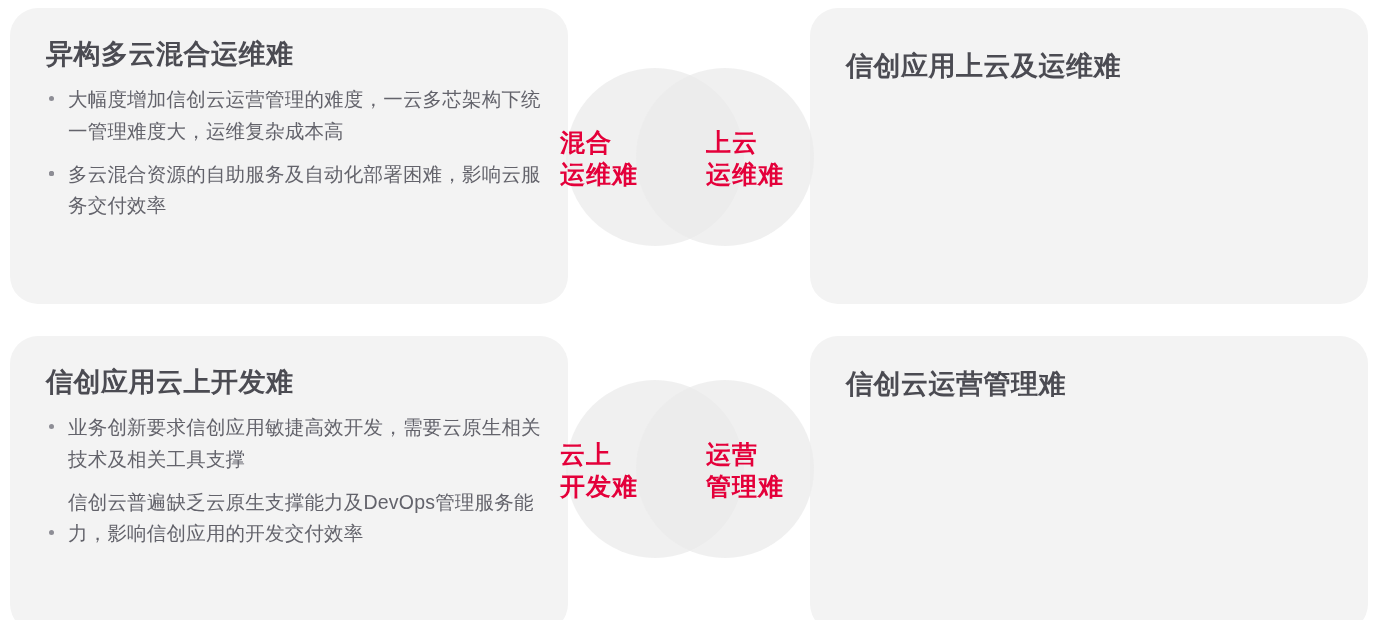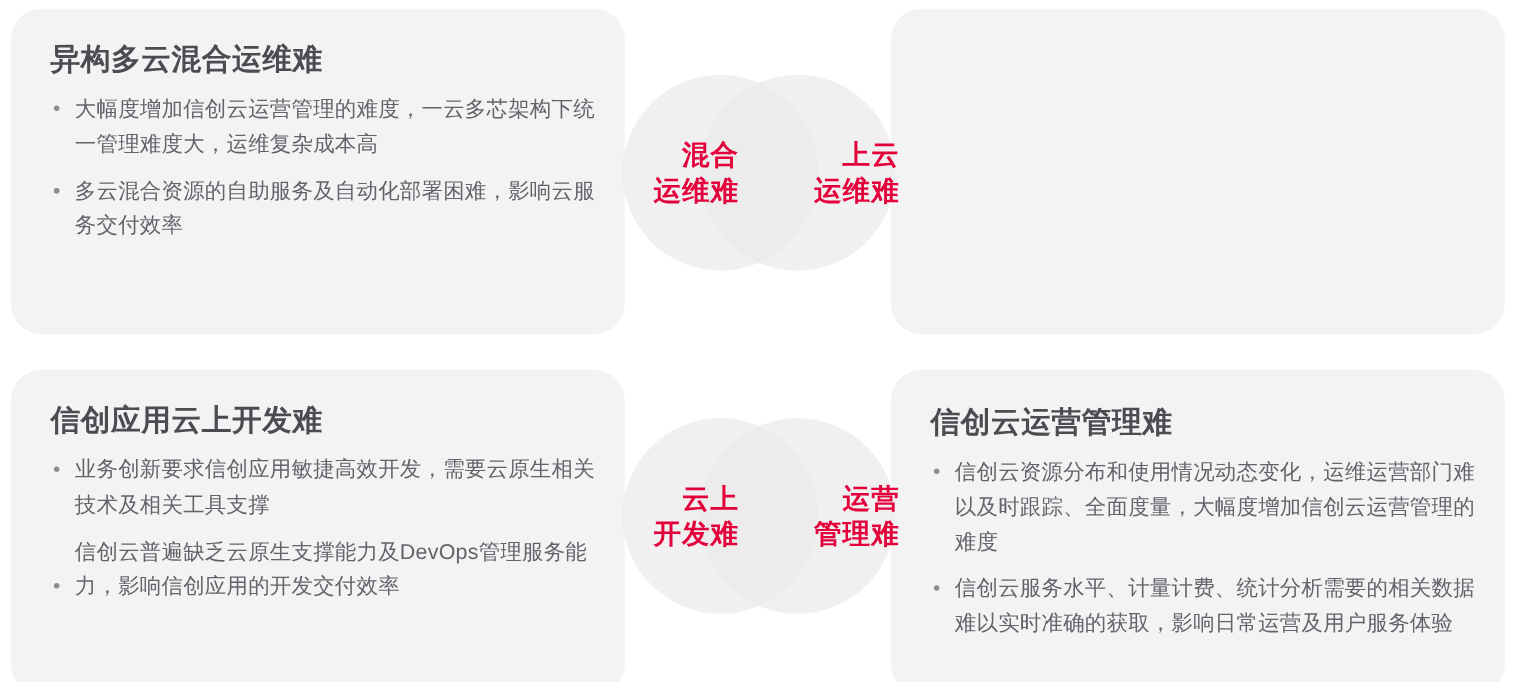--- a/index.html
+++ b/index.html
@@ -100,21 +100,21 @@
     background: rgba(234, 234, 234, 0.72);
   }
   .venn .circle.c-left  { left: 8px; }
   .venn .circle.c-right { left: 78px; }
 
   .venn .circle-label {
     position: absolute;
     top: 50%;
     transform: translateY(-50%);
     width: 112px;
-    text-align: right;
+    text-align: left;
     color: #e4003a;
     font-size: 25px;
     font-weight: bold;
     line-height: 1.26;
     letter-spacing: 1px;
   }
   .venn .circle-label.l-left  { left: 2px; }
   .venn .circle-label.l-right { left: 148px; }
   .venn .circle-label span { display: block; }
 </style>
@@ -137,20 +137,21 @@
         <li class="bullet">
           <span class="dot"></span>
           <span>多云混合资源的自助服务及自动化部署困难，影响云服务交付效率</span>
         </li>
       </ul>
     </div>
   </div>
 
   <div class="card right row1">
     <div class="card-inner">
+      <h2 class="card-title">信创应用上云及运维难</h2>
       <ul class="bullets">
       </ul>
     </div>
   </div>
 
   <div class="card left row2">
     <div class="card-inner">
       <h2 class="card-title">信创应用云上开发难</h2>
       <ul class="bullets">
         <li class="bullet">
@@ -161,30 +162,20 @@
           <span class="dot"></span>
           <span>信创云普遍缺乏云原生支撑能力及DevOps管理服务能力，影响信创应用的开发交付效率</span>
         </li>
       </ul>
     </div>
   </div>
 
   <div class="card right row2">
     <div class="card-inner">
       <h2 class="card-title">信创云运营管理难</h2>
-      <ul class="bullets">
-        <li class="bullet">
-          <span class="dot"></span>
-          <span>信创云资源分布和使用情况动态变化，运维运营部门难以及时跟踪、全面度量，大幅度增加信创云运营管理的难度</span>
-        </li>
-        <li class="bullet">
-          <span class="dot"></span>
-          <span>信创云服务水平、计量计费、统计分析需要的相关数据难以实时准确的获取，影响日常运营及用户服务体验</span>
-        </li>
-      </ul>
     </div>
   </div>
 
   <div class="venn row1">
     <div class="circle c-left"></div>
     <div class="circle c-right"></div>
     <div class="circle-label l-left">
       <span>混合</span>
       <span>运维难</span>
     </div>

